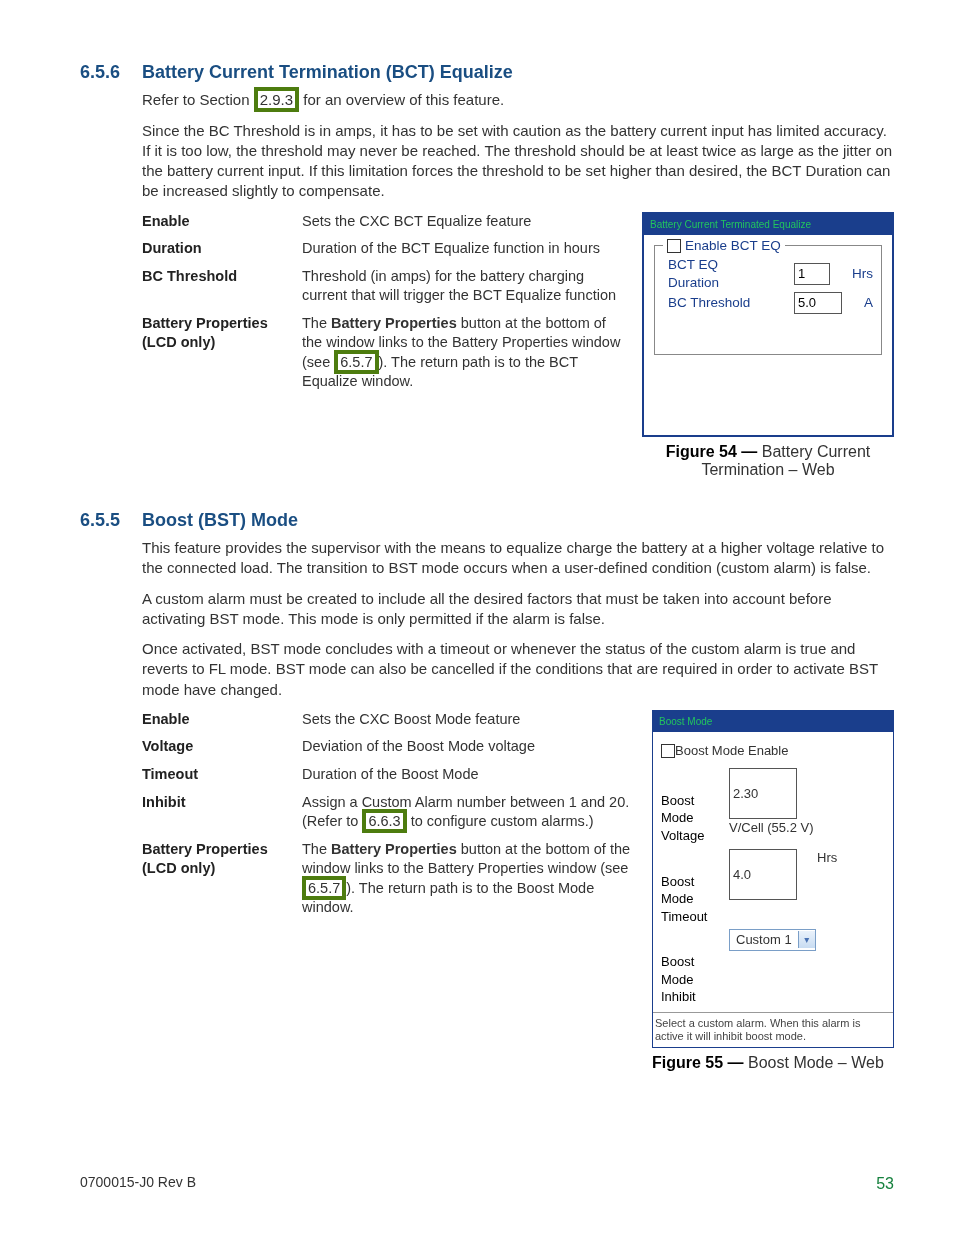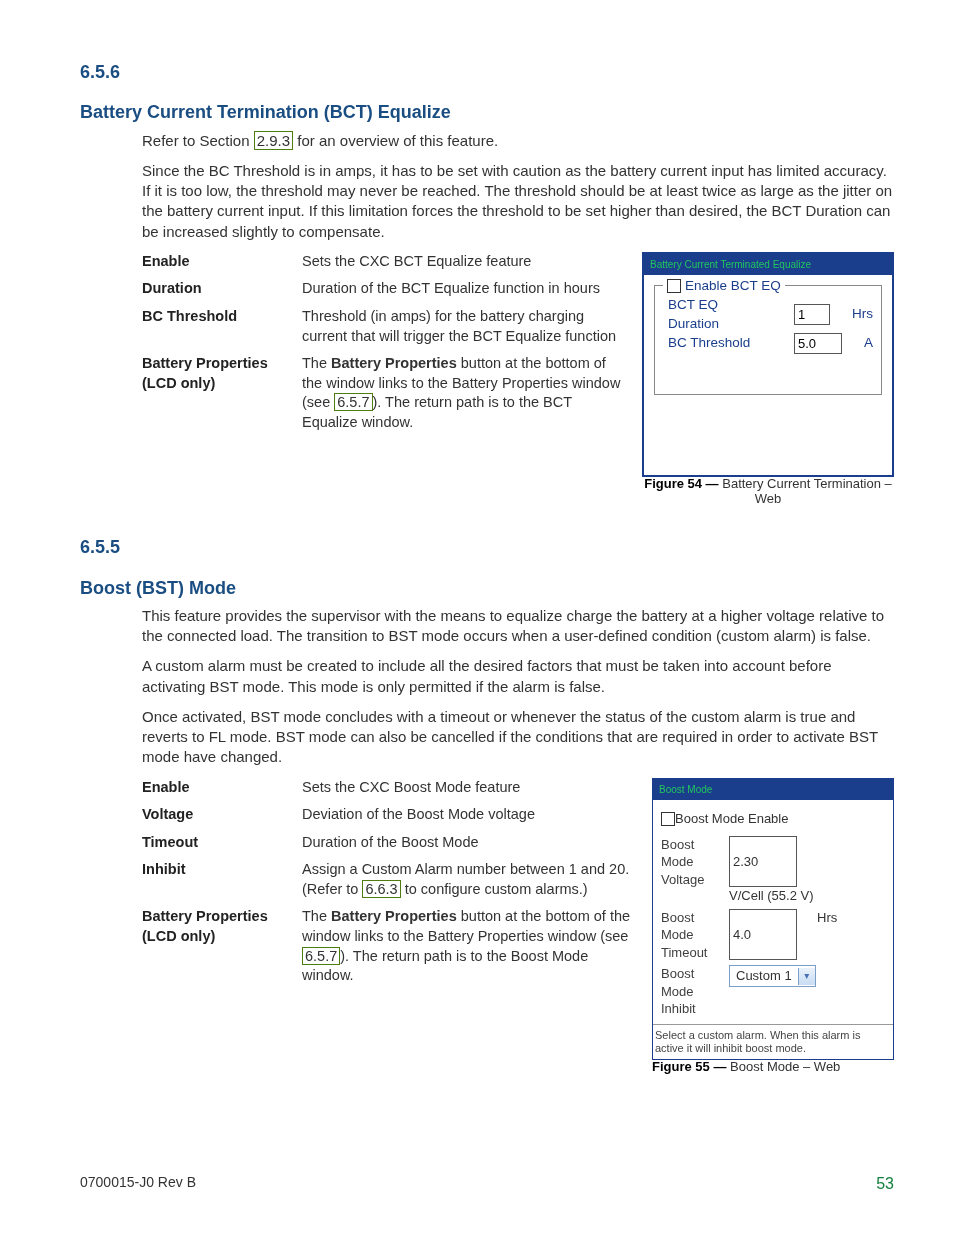--- a/index.html
+++ b/index.html
@@ -18,42 +18,41 @@
     font-size: 15px;
     line-height: 1.35;
   }
   .section-head {
     display: flex;
     gap: 16px;
     font-weight: bold;
     color: #1a4e82;
     font-size: 18px;
     margin-bottom: 6px;
-    flex-direction: column;
   }
   .section-num { min-width: 46px; }
   .body-indent { margin-left: 62px; }
   p { margin: 0 0 10px 0; color: #333; }
   .two-col {
     display: flex;
     gap: 20px;
     align-items: flex-start;
   }
   .def-table {
     flex: 1 1 0;
     display: grid;
     grid-template-columns: 150px 1fr;
     column-gap: 10px;
     row-gap: 8px;
     font-size: 14.5px;
   }
   .def-table .dt { font-weight: bold; color: #222; }
   .def-table .dd { color: #333; }
   .ref-box {
-    border: 1px solid #4d7c0f;
+    border: 4px solid #4d7c0f;
     padding: 0 2px;
   }
   
   .panel {
     width: 252px;
     flex: 0 0 252px;
   }
   .panel-box {
     border: 2px solid #1a3e8c;
   }
@@ -104,22 +103,23 @@
     border: 1px solid #555;
     padding: 1px 3px;
     font-size: 13px;
     color: #000;
     width: 48px;
     background: #fff;
   }
   .form-row .unit { color: #1a3e8c; margin-left: auto; }
   .fig-cap {
     text-align: center;
-    font-size: 13px;
+    font-size: 16px;
     color: #333;
+    margin-top: 6px;
     line-height: 1.15;
   }
   .fig-cap b { color: #000; }
   
   .panel55 {
     width: 242px;
     flex: 0 0 242px;
   }
   .panel55 .panel-box { border: 1px solid #1a3e8c; }
   .p55-body {
@@ -127,21 +127,21 @@
     padding: 6px 8px 0 8px;
     font-size: 13px;
     color: #333;
   }
   .p55-row {
     display: flex;
     align-items: flex-start;
     gap: 8px;
     margin: 4px 0;
   }
-  .p55-row .lbl { flex: 0 0 60px; color: #404040; }
+  .p55-row .lbl { flex: 0 0 60px; color: #000000; margin-top: 24px; }
   .p55-row .inp {
     border: 1px solid #555;
     padding: 16px 3px;
     font-size: 13px;
     width: 60px;
     background: #fff;
   }
   .p55-row .unit { color: #333; }
   .select {
     border: 1px solid #7a9ec7;

